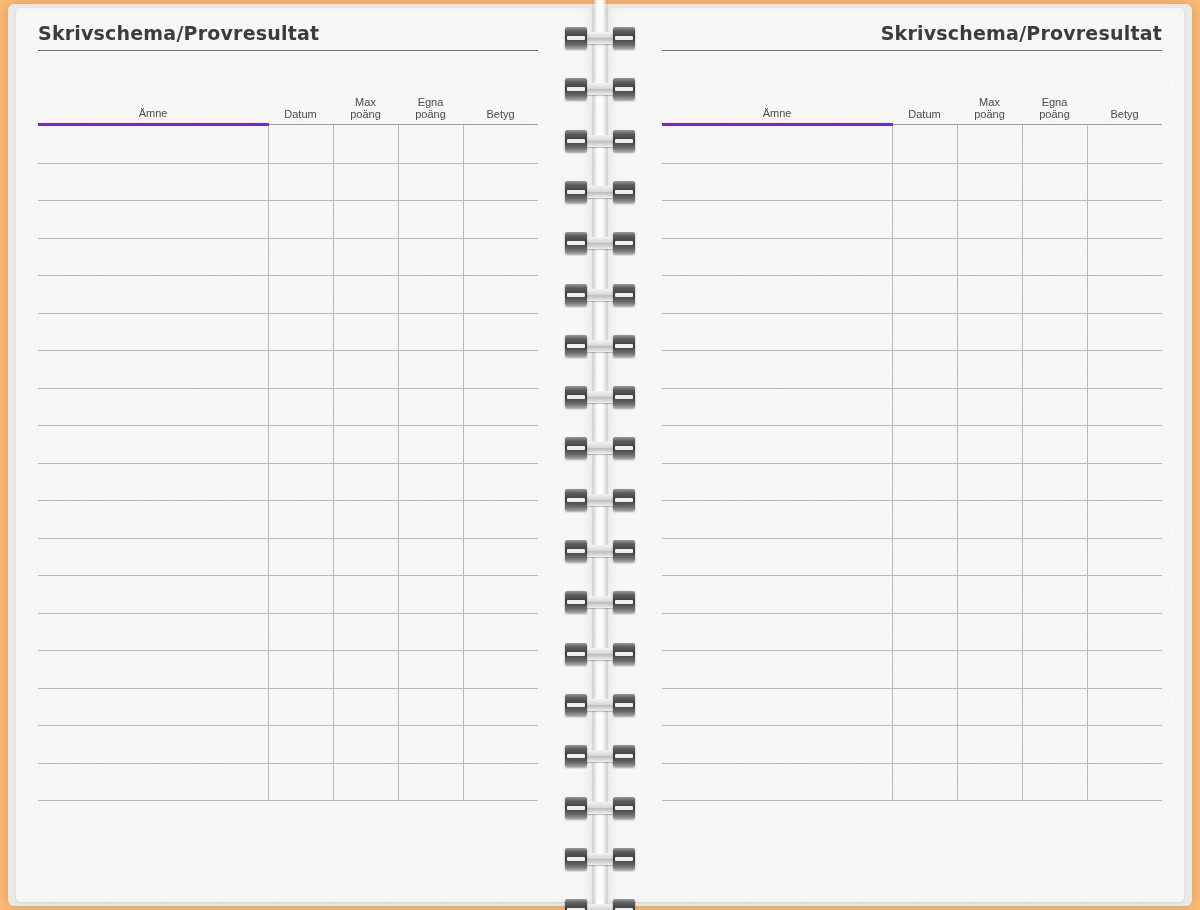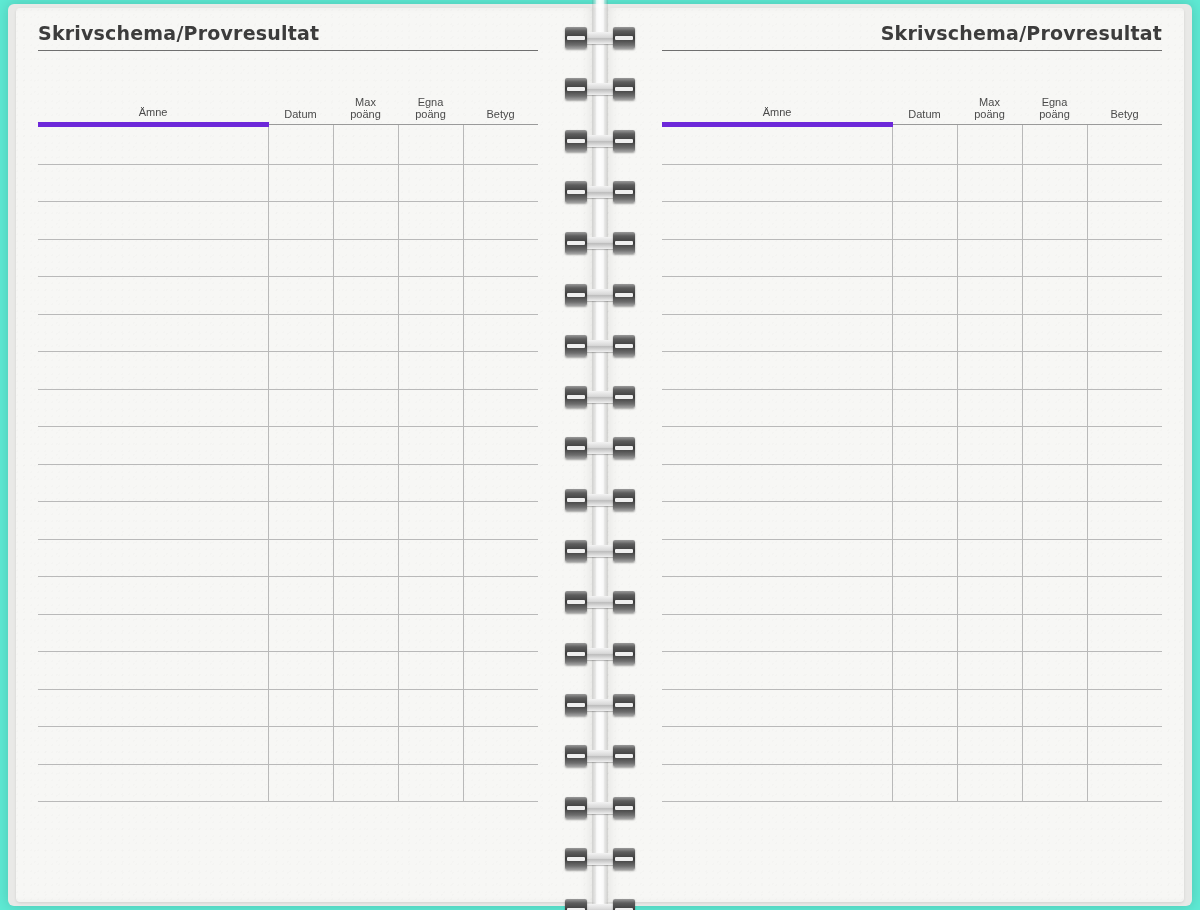--- a/index.html
+++ b/index.html
@@ -11,21 +11,21 @@
     width: 1200px;
     height: 910px;
     font-family: "Liberation Sans", sans-serif;
     overflow: hidden;
   }
 
   #spread {
     position: relative;
     width: 1200px;
     height: 910px;
-    background: #5eead4;
+    background: #fdba74;
   }
 
   
   .notebook-shadow {
     position: absolute;
     left: 8px;
     top: 4px;
     width: 1184px;
     height: 902px;
     background: #e9e9e7;
@@ -117,21 +117,21 @@
   table.grade-table td.col-subject {
     border-right: 1px solid #b9b9b9;
   }
   table.grade-table td.col-last {
     border-right: none;
   }
   table.grade-table tr td.col-subject {
     
   }
   
-  table.grade-table th.col-subject { border-bottom: 5px solid #6d28d9; }
+  table.grade-table th.col-subject { border-bottom: 3px solid #6d28d9; }
 
   
   col.c-subject { width: 46%; }
   col.c-date    { width: 13%; }
   col.c-max     { width: 13%; }
   col.c-own     { width: 13%; }
   col.c-grade   { width: 15%; }
 
   
   .spine {

